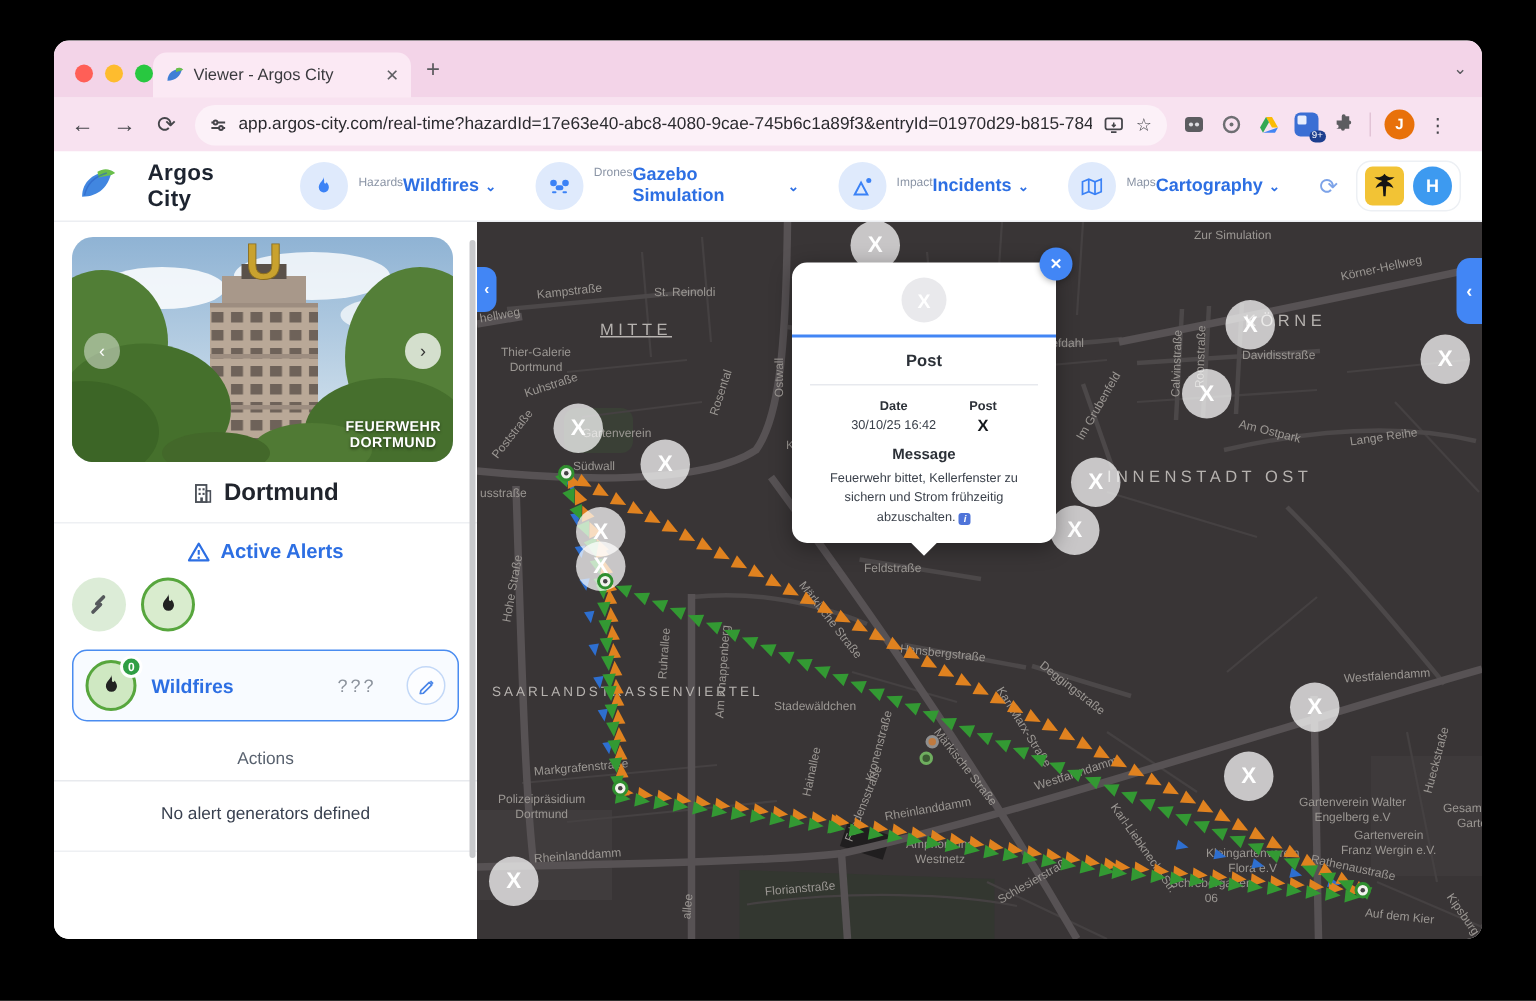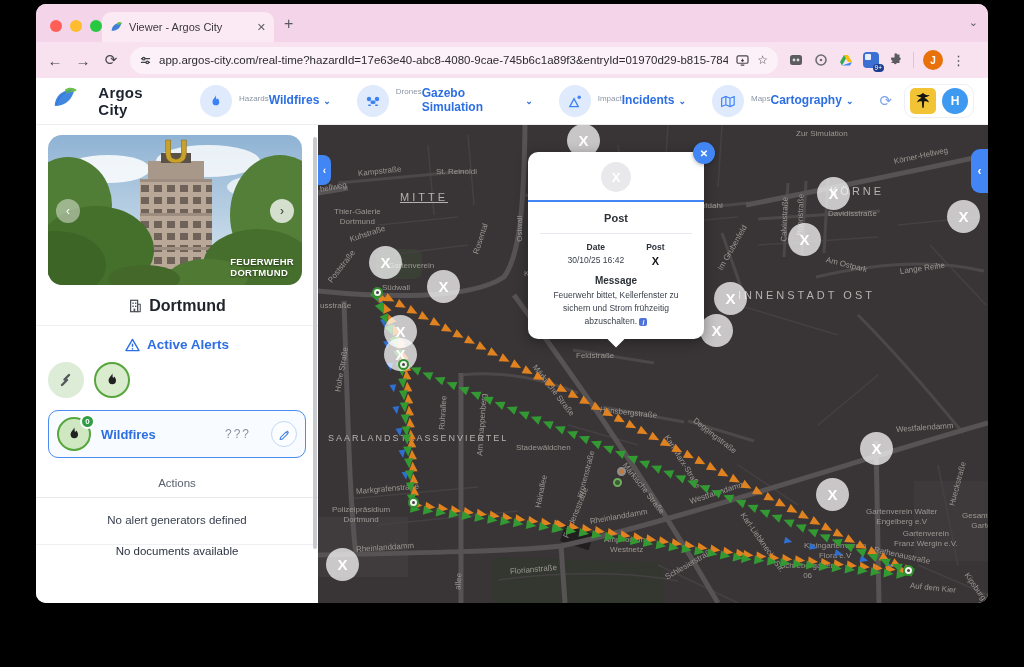--- a/index.html
+++ b/index.html
@@ -1,19 +1,19 @@
 <!DOCTYPE html>
 <html><head>
 <meta charset="utf-8">
 <style>
   * { margin:0; padding:0; box-sizing:border-box; }
   html,body { width:1024px; height:667px; background:#000; overflow:hidden;
               font-family:"Liberation Sans", sans-serif; }
   .stage { position:relative; width:1024px; height:667px; background:#000; }
-  .window { position:absolute; left:36px; top:4px; width:952px; height:599px;
+  .window { position:absolute; left:36px; top:27px; width:952px; height:599px;
             border-radius:10px; overflow:hidden; background:#fff;
             box-shadow:0 8px 40px rgba(0,0,0,.6); }
 
   
   .tabstrip { height:38px; background:#f3d4e8; position:relative; }
   .dots { position:absolute; left:14px; top:16px; display:flex; gap:8px; }
   .dot { width:12px; height:12px; border-radius:50%; }
   .dot.r { background:#ff5f57; } .dot.y { background:#febc2e; } .dot.g { background:#28c840; }
   .tab { position:absolute; left:66px; top:8px; width:172px; height:30px; background:#fbe9f4;
          border-radius:9px 9px 0 0; display:flex; align-items:center; padding:0 8px; gap:6px; }
@@ -35,21 +35,21 @@
   .badge-9 { position:absolute; right:-5px; bottom:-4px; background:#1d3e8f; color:#fff; font-size:6.5px;
              border-radius:4px; padding:0 2px; line-height:8px; }
   .vsep { width:1px; height:16px; background:#e2c3d6; }
   .avatar-j { width:20px; height:20px; border-radius:50%; background:#e8710a; color:#fff; font-size:10px;
               font-weight:700; display:flex; align-items:center; justify-content:center; }
   .kebab { font-size:13px; color:#45454a; }
 
   
   .appheader { height:47px; background:#fff; border-bottom:1px solid #eceef2;
                display:flex; align-items:center; padding:0 14px; gap:8px; }
-  .brand { display:flex; gap:20px; margin-right:20px; }
+  .brand { display:flex; align-items:center; gap:20px; margin-right:20px; }
   .brand-name { font-size:15px; font-weight:800; color:#1d2430; letter-spacing:.2px; }
   .navitem { display:flex; align-items:center; gap:7px; margin-right:18px; cursor:pointer; }
   .navcirc { width:32px; height:32px; border-radius:50%; background:#dfeafc; display:flex;
              align-items:center; justify-content:center; flex:0 0 auto; }
   .navtxt { display:flex; line-height:1.15; }
   .navcat { font-size:8px; color:#8b95a6; }
   .navlab { font-size:12px; font-weight:700; color:#2d6fe3; display:flex; align-items:center; gap:4px; }
   .chev { font-size:9px; color:#2d6fe3; }
   .hdr-right { margin-left:auto; display:flex; align-items:center; gap:12px; }
   .refresh { color:#7da3e8; font-size:15px; }
@@ -58,21 +58,21 @@
   .avatar-h { width:26px; height:26px; border-radius:50%; background:#3d9af0; color:#fff; font-weight:700;
               font-size:12px; display:flex; align-items:center; justify-content:center; }
 
   
   .content { display:flex; height:478px; }
   .sidebar { width:282px; background:#fff; padding:10px 12px 0 12px; position:relative; overflow:hidden; }
   .sb-scroll { position:absolute; right:1px; top:12px; width:4px; height:412px; background:#c9cacd; border-radius:2px; }
 
   .photo { position:relative; width:254px; height:150px; border-radius:14px; overflow:hidden; }
   .photo-cap { position:absolute; right:8px; bottom:6px; color:#fff; font-weight:800; font-size:9.5px;
-               text-align:left; line-height:1.15; white-space:pre-line; text-shadow:0 1px 2px rgba(0,0,0,.5); letter-spacing:.3px;}
+               text-align:center; line-height:1.15; white-space:pre-line; text-shadow:0 1px 2px rgba(0,0,0,.5); letter-spacing:.3px;}
   .car-arrow { position:absolute; top:64px; width:24px; height:24px; border-radius:50%;
                background:rgba(250,250,250,.45); color:#fff; display:flex; align-items:center;
                justify-content:center; font-size:12px; }
   .car-arrow.left { left:8px; } .car-arrow.right { right:8px; background:rgba(255,255,255,.75); color:#333; }
 
   .city-row { display:flex; align-items:center; justify-content:center; gap:7px; margin:12px 0 10px; }
   .city-name { font-size:16px; font-weight:800; color:#20242c; }
   .sb-div { border-top:1px solid #eef0f3; margin:0 -12px; }
 
   .alerts-head { display:flex; align-items:center; justify-content:center; gap:7px; margin:11px 0 10px;
@@ -414,21 +414,20 @@
             </svg>
           </span>
         </div>
 
         <div class="tabsrow">
           <div class="sbtab">Actions</div>
         </div>
         <div class="empty-msg">No alert generators defined</div>
         <div class="sb-div"></div>
 
-        <div class="docs-empty">No documents available</div>
         <div class="sb-scroll"></div>
       </div>
 
       <div class="map">
         <svg class="base" width="670" height="478">
           <g fill="none">
 
             <rect x="58" y="124" width="46" height="30" rx="8" fill="#3a4036"></rect>
             <path d="M175,432 L345,438 L345,478 L175,478 Z" fill="#333730"></path>
             <rect x="470,390" y="392" width="90" height="60" fill="#403c3d"></rect>

